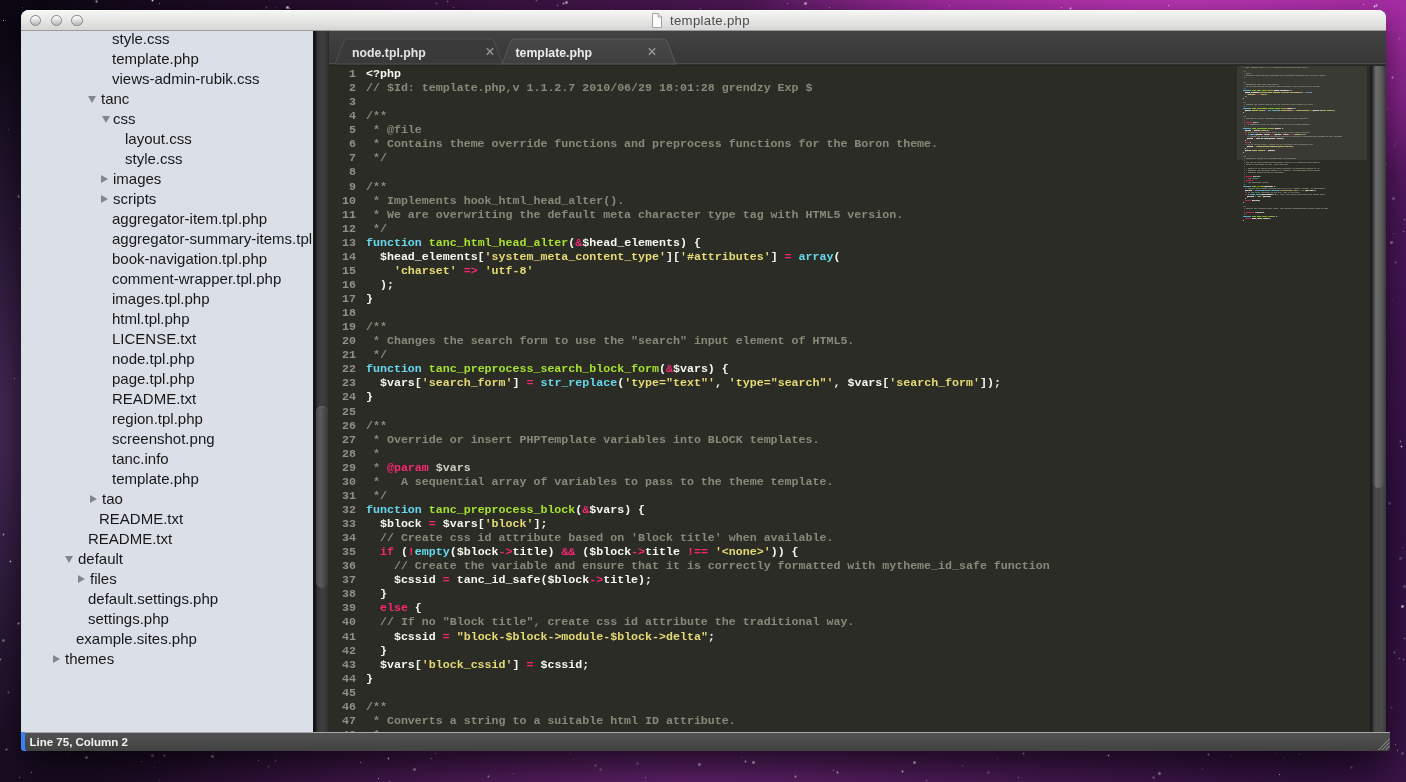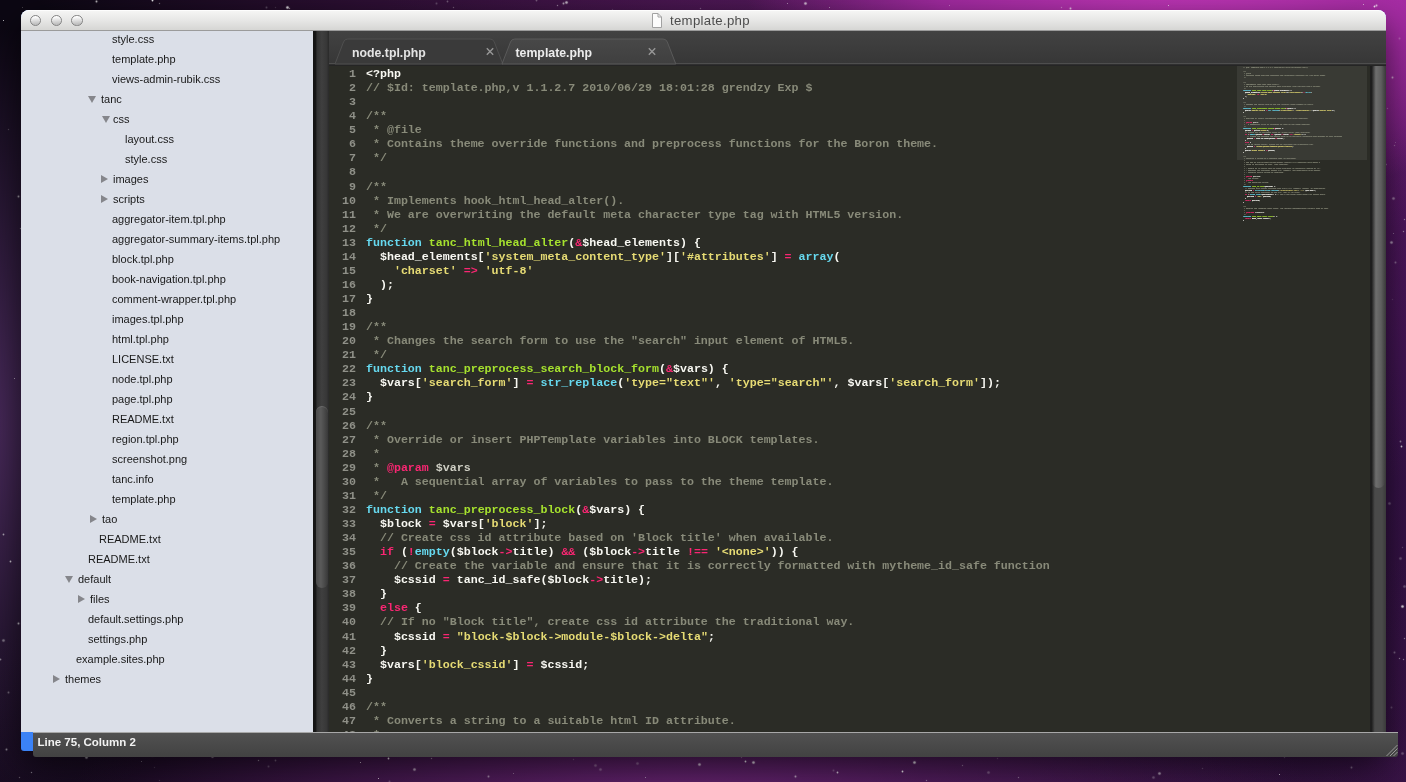--- a/index.html
+++ b/index.html
@@ -168,40 +168,40 @@
 875px 669px 1px 0px rgba(255,255,255,0.6),
 946px 331px 1px 0px rgba(255,255,255,0.3),
 884px 577px 1px 0.4px rgba(255,255,255,0.9),
 612px 9px 1px 0px rgba(255,255,255,0.3)}
 #win{position:absolute;left:21px;top:10px;width:1365px;height:741px;border-radius:8px 8px 3px 3px;box-shadow:0 14px 36px rgba(0,0,0,.65);background:#3b82f6}
 #titlebar{position:absolute;left:0;top:0;width:100%;height:21px;border-radius:8px 8px 0 0;background:linear-gradient(#f6f6f5 0%,#e9e9e8 45%,#d6d6d4 100%);border-bottom:1px solid #9b9b9b;box-shadow:inset 0 1px 0 #fdfdfd}
 .tl{position:absolute;top:4.7px;width:11.4px;height:11.4px;border-radius:50%;border:1px solid #838383;background:linear-gradient(175deg,#fafafa 15%,#dedede 50%,#c0c0c0 85%);box-shadow:inset 0 1px 1px rgba(255,255,255,.9)}
 #ttxt{position:absolute;left:649px;top:0;height:21px;line-height:22px;font-size:13.2px;letter-spacing:.3px;color:#4c4c4c}
 #ticon{position:absolute;left:631px;top:2.5px}
 #side{position:absolute;left:0;top:21px;width:292px;height:701px;background:#dbdfe8;overflow:hidden}
-#tree{position:absolute;left:0;top:-2px;width:100%;font-size:11px;color:#181818}
+#tree{position:absolute;left:0;top:-2px;width:100%;font-size:15px;color:#181818}
 .row{position:relative;height:20px}
 .row span{position:absolute;top:0;line-height:20px;white-space:pre}
 .row i{position:absolute;top:7px;width:0;height:0;border-style:solid}
 .td{border-width:7px 4.5px 0 4.5px;border-color:#85868b transparent transparent transparent}
 .tr{top:5.5px !important;border-width:4.5px 0 4.5px 7px;border-color:transparent transparent transparent #85868b}
 #lgut{position:absolute;left:292px;top:21px;width:16px;height:701px;background:linear-gradient(90deg,#151515 0%,#151515 15%,#333333 26%,#3f3f3f 55%,#373737 85%,#292929 100%)}
 #lhandle{position:absolute;left:294.5px;top:396px;width:12.5px;height:182px;border-radius:6.5px;background:linear-gradient(90deg,#4a4a4a 0%,#5a5a5a 40%,#474747 75%,#383838 100%);box-shadow:inset 0 1px 0 rgba(255,255,255,.12)}
 #editor{position:absolute;left:308px;top:21px;width:1057px;height:701px;background:#2b2c26;overflow:hidden}
 #tabbar{position:absolute;left:0;top:0;width:1057px;height:35px}
 #codearea{position:absolute;left:0;top:35px;width:1057px;height:666px;overflow:hidden;
  font:bold 11.63px/14.06px "Liberation Mono",monospace;color:#f8f8f2}
 #nums{position:absolute;left:0;top:1px;width:27px;text-align:right;white-space:pre;color:#8f9088}
 #code{position:absolute;left:37px;top:1px;white-space:pre}
 .c{color:#888a79}.p{color:#f92672}.g{color:#a6e22e}.b{color:#66d9ef}.y{color:#e6db74}.lg{color:#cfcfc4}
 #viewport{position:absolute;left:908px;top:-2px;width:130px;height:96px;background:rgba(255,255,255,.065)}
 #mini{position:absolute;left:914px;top:-1px;width:720px;white-space:pre;transform:scale(0.1447,0.143);transform-origin:0 0;font:bold 11.63px/14.06px "Liberation Mono",monospace;color:#f8f8f2;-webkit-text-stroke:0.7px currentColor}
 #rsb{position:absolute;left:1041px;top:0;width:16px;height:701px;background:linear-gradient(90deg,#1e1e1e 0%,#1e1e1e 10%,#4a4a4a 30%,#4a4a4a 75%,#3a3a3a 100%)}
 #rhandle{position:absolute;left:1042.5px;top:33px;width:13px;height:424px;border-radius:7px;background:linear-gradient(90deg,#252525 0%,#6e6e6e 30%,#5e5e5e 70%,#404040 100%)}
-#status{position:absolute;left:12px;top:722px;width:100%;height:25px;border-top:1px solid #a8a8a8;background:linear-gradient(#515151,#424242);border-radius:0 0 3px 3px}
+#status{position:absolute;left:4px;top:722px;width:100%;height:19px;border-top:1px solid #a8a8a8;background:linear-gradient(#515151,#424242);border-radius:0 0 3px 3px}
 #stxt{position:absolute;left:4.5px;top:0;line-height:18.5px;font-size:11.5px;font-weight:bold;color:#f2f2f2}
 #grip{position:absolute;right:0px;bottom:0px}
 </style></head><body>
 <div id="desk"></div>
 <div id="stars"></div>
 <div id="win">
   <div id="titlebar">
     <div class="tl" style="left:8.7px"></div>
       <div class="tl" style="left:29.6px"></div>
       <div class="tl" style="left:50.3px"></div>
@@ -242,23 +242,20 @@
         </div>
 <div class="row">
           <i class="tr" style="left:80px"></i>
           <span style="left:92px">scripts</span>
         </div>
 <div class="row">
           <span style="left:91px">aggregator-item.tpl.php</span>
         </div>
 <div class="row">
           <span style="left:91px">aggregator-summary-items.tpl.php</span>
-        </div>
-<div class="row">
-          <span style="left:91px">block.tpl.php</span>
         </div>
 <div class="row">
           <span style="left:91px">book-navigation.tpl.php</span>
         </div>
 <div class="row">
           <span style="left:91px">comment-wrapper.tpl.php</span>
         </div>
 <div class="row">
           <span style="left:91px">images.tpl.php</span>
         </div>

